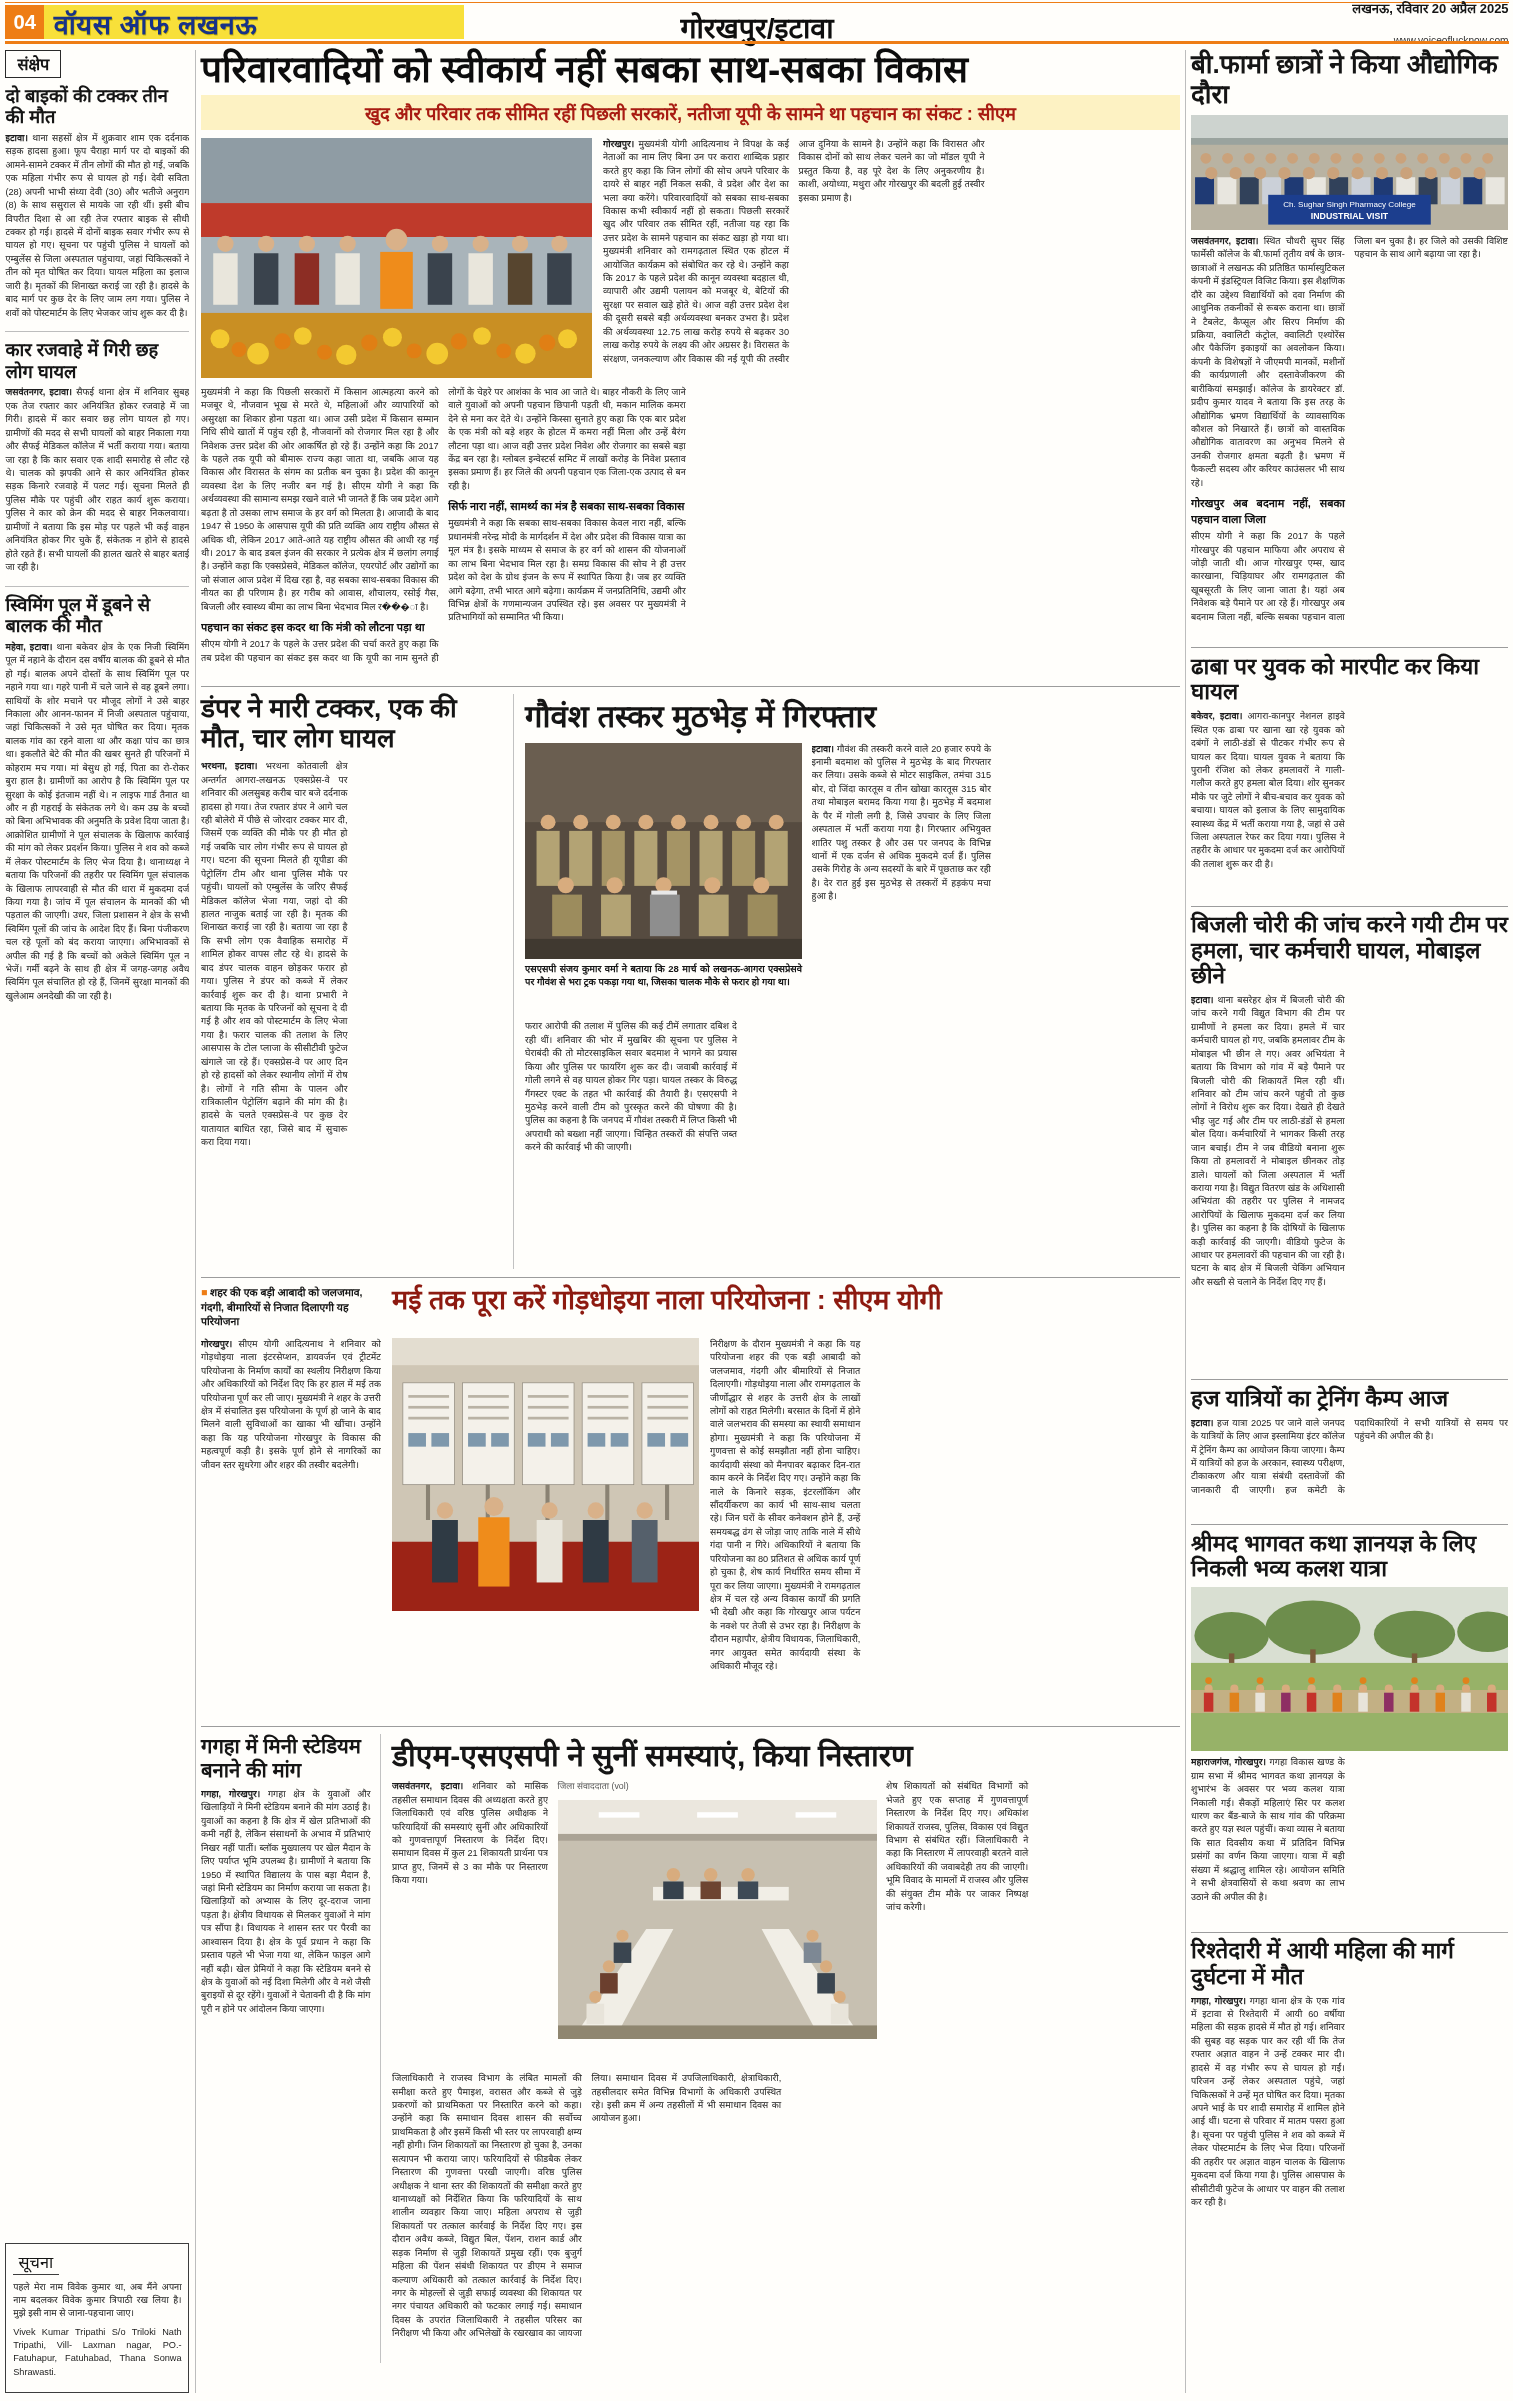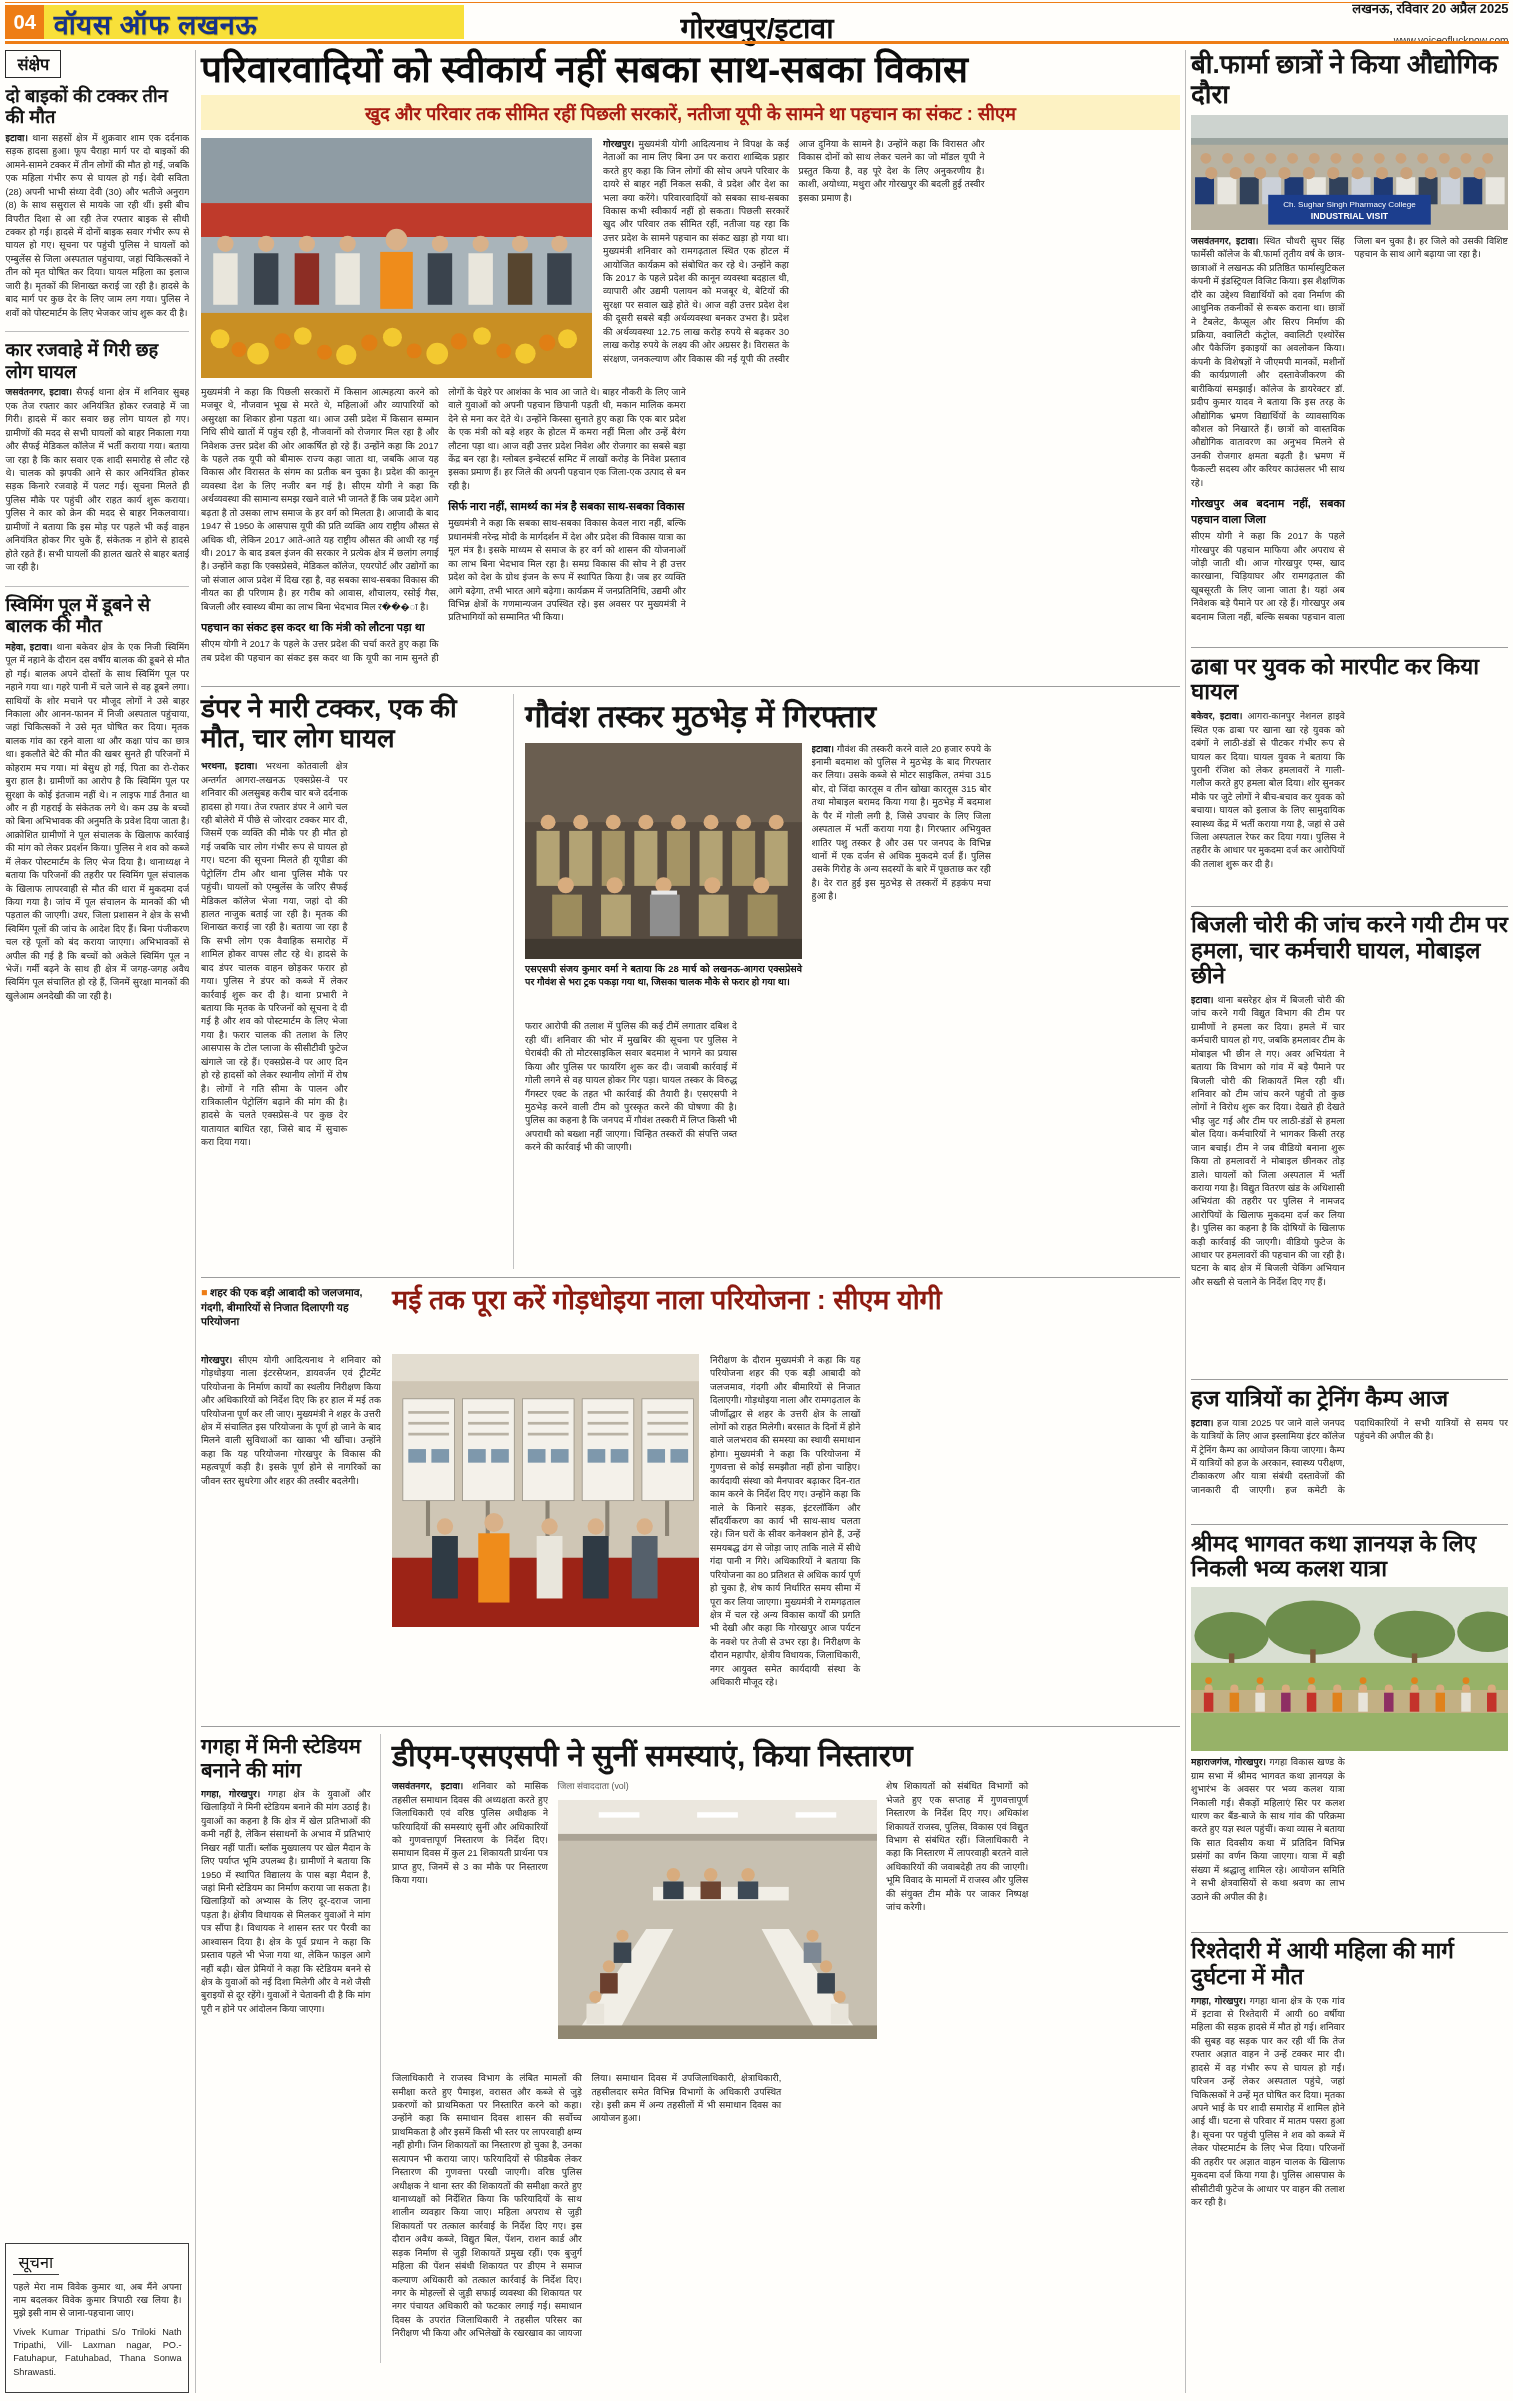--- a/index.html
+++ b/index.html
@@ -51,21 +51,21 @@
 .gv-left{width:277px;flex:none}
 .photo-police{width:277px;height:216px}
 .gv-caption{font-size:9.5px;font-weight:bold;line-height:1.35;margin-top:4.1px;text-align:justify}
 .gv-side{flex:1;height:271px}
 .gv-bottom{margin-top:6.8px;height:203px}
 .story-nala{margin-top:8.1px;border-top:0.7px solid #9c9c9c;padding-top:6.8px;height:441px}
 .nala-top{display:flex;gap:11px;align-items:flex-start}
 .nala-bullet{width:180px;flex:none;font-size:10.5px;font-weight:bold;line-height:1.4}
 .bullet-mark{color:#ee7d15;margin-right:2.7px}
 .story-nala h2{flex:1;font-size:27px;font-weight:bold;color:#8d1a10;line-height:1.12}
-.nala-row{display:flex;gap:11px;margin-top:25px}
+.nala-row{display:flex;gap:11px;margin-top:9px}
 .nala-left{width:180px;flex:none;height:353px}
 .photo-exhibition{width:307px;height:273px;flex:none}
 .nala-right{flex:1;height:353px}
 .row4{display:flex;gap:11px;margin-top:8.1px;border-top:0.7px solid #9c9c9c;padding-top:6.8px;height:637px}
 .story-gagaha{width:180px;flex:none;padding-right:9.5px;border-right:0.7px solid #c2c2c2}
 .story-gagaha h3{font-size:20.3px;font-weight:bold;line-height:1.2;margin-bottom:5.4px}
 .gagaha-body{height:543px}
 .story-dm{flex:1}
 .story-dm h2{font-size:30px;font-weight:bold;margin-bottom:5.4px}
 .dm-row{display:flex;gap:9.5px}

